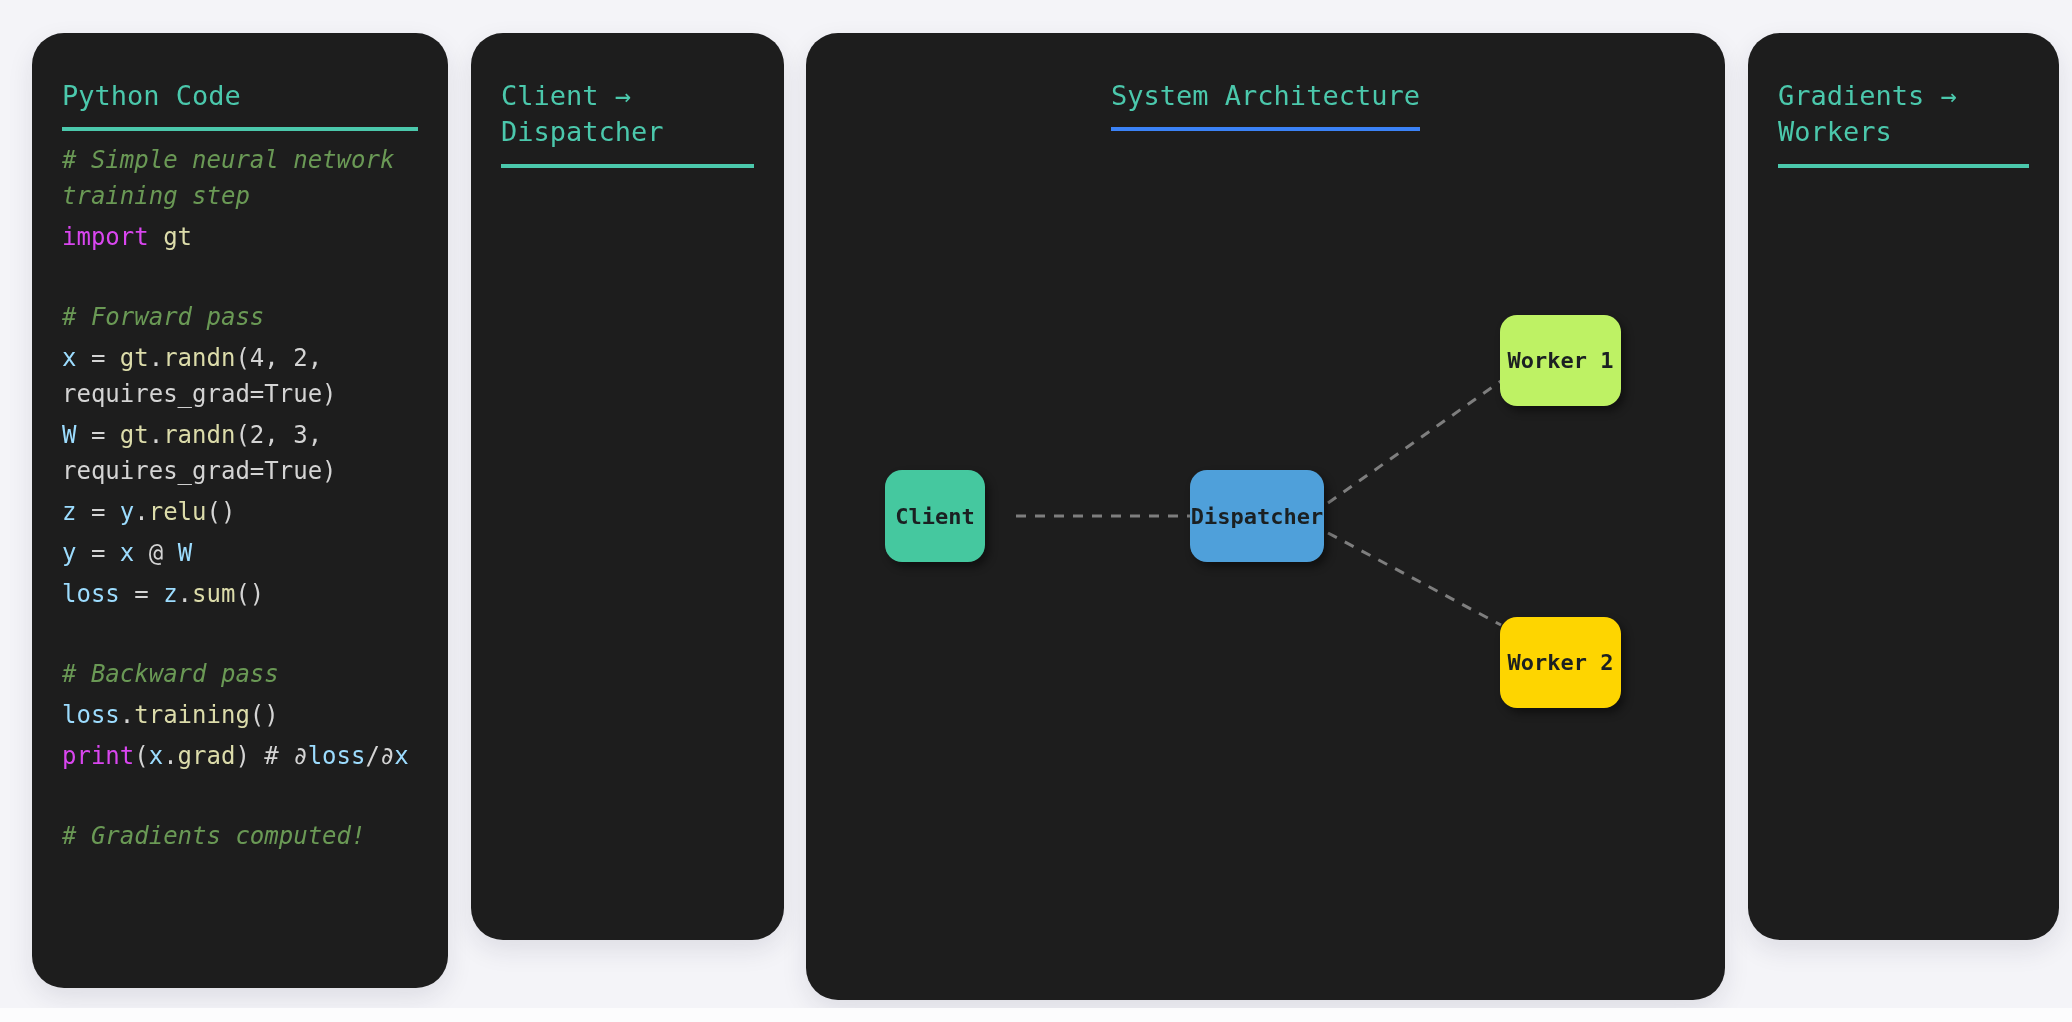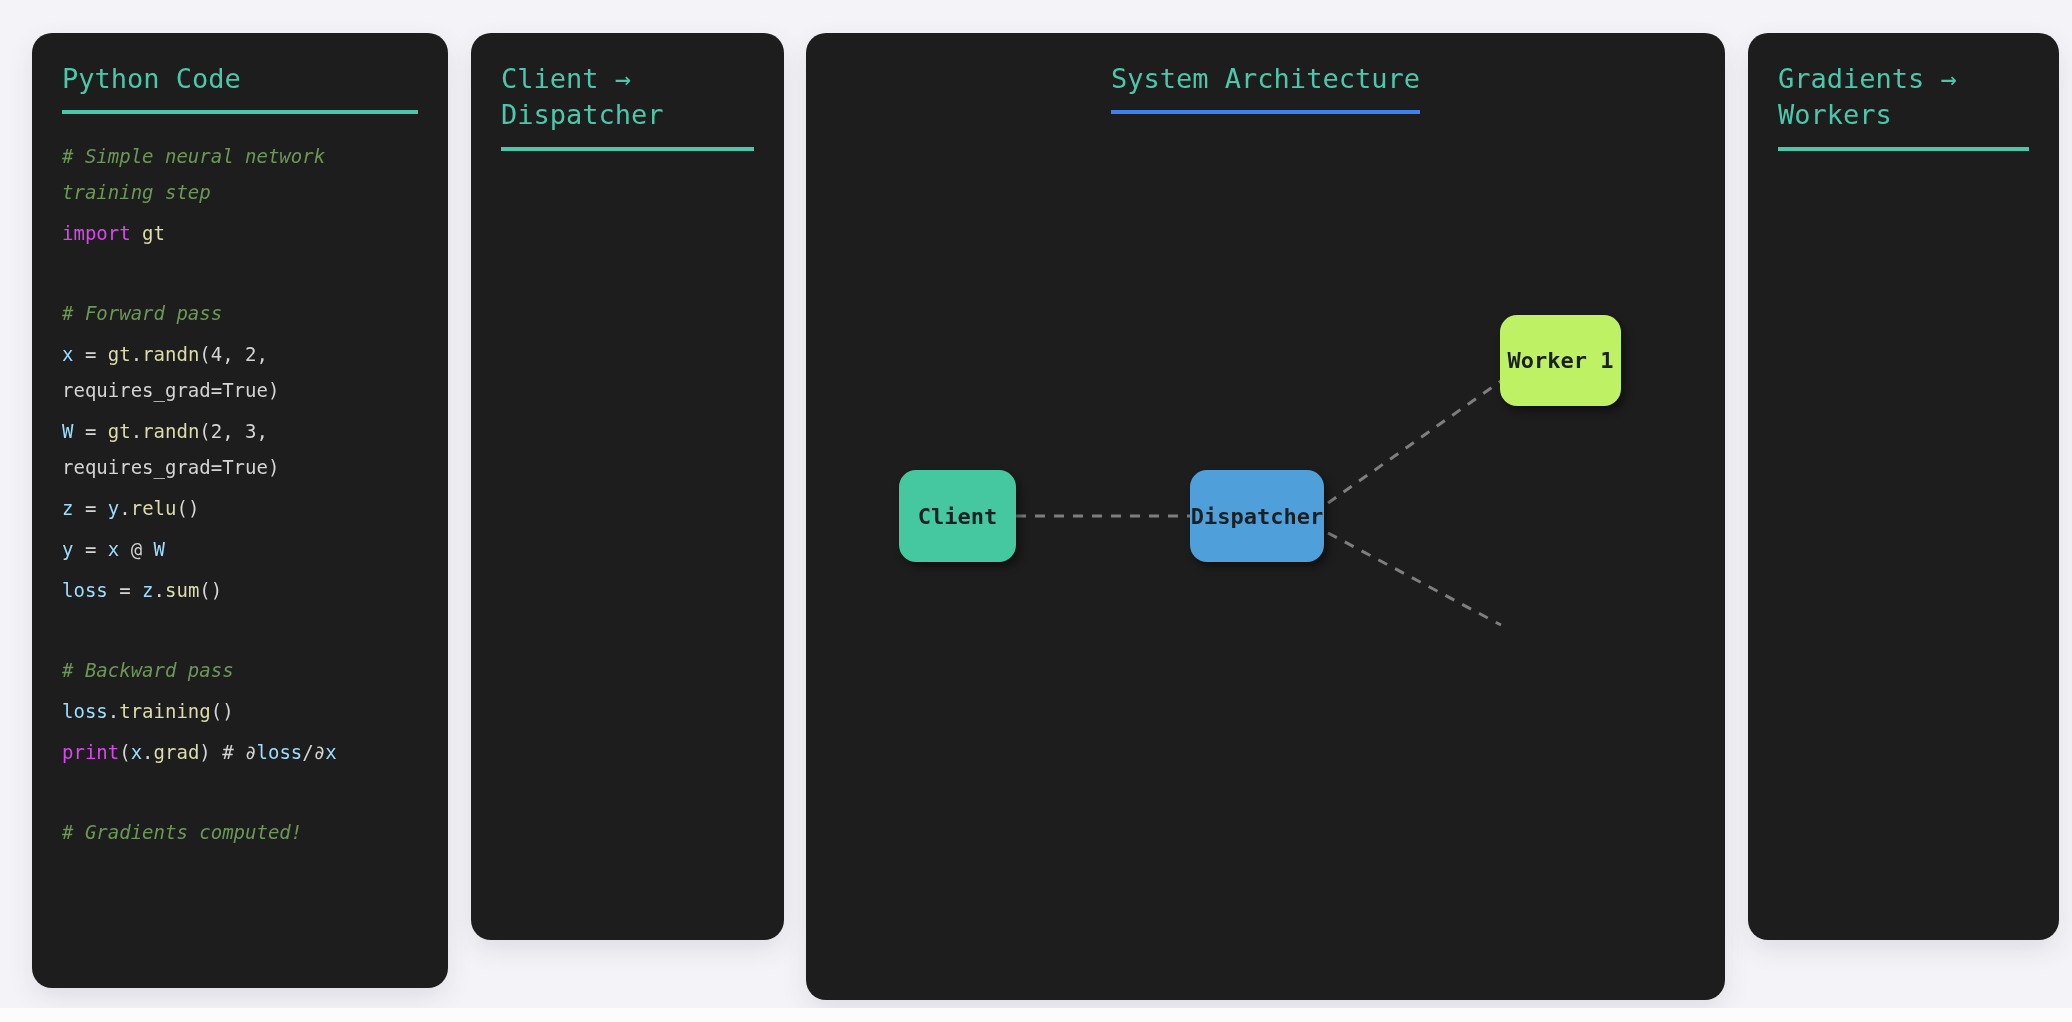--- a/index.html
+++ b/index.html
@@ -2,37 +2,37 @@
 <html><head>
 <meta charset="utf-8">
 <style>
   html,body{margin:0;padding:0;}
   body{
     width:2072px;height:1022px;position:relative;overflow:hidden;
     background:#F4F4F8;
     font-family:"DejaVu Sans Mono","Liberation Mono",monospace;
   }
   .panel{
-    position:absolute;top:33px;background:#1D1D1D;border-radius:20px;
+    position:absolute;top:33px;background:#1D1D1D;border-radius:32px;
     box-shadow:0 10px 26px rgba(25,25,60,0.10);
-    padding:28px 30px;box-sizing:border-box;color:#D4D4D4;
+    padding:45px 30px;box-sizing:border-box;color:#D4D4D4;
   }
   .panel-title{
     margin:0;color:#4BC8AC;font-size:27px;font-weight:500;line-height:1.35;
     padding-bottom:13px;border-bottom:4px solid #4BC8AC;letter-spacing:0px;
   }
   .title-wrap-center{text-align:center;}
   .title-wrap-center .panel-title{display:inline-block;border-bottom:4px solid #3b82f6;text-align:right;}
   
   #panel-code{left:32px;width:416px;height:955px;}
   #panel-client-dispatcher{left:471px;width:313px;height:907px;}
   #panel-architecture{left:806px;width:919px;height:967px;}
   #panel-dispatcher-workers{left:1748px;width:311px;height:907px;}
   
-  .code-block{margin-top:24px;font-size:19px;line-height:36px;}
+  .code-block{margin-top:11px;font-size:24px;line-height:36px;}
   .code-line{margin:0 0 5px 0;white-space:normal;word-break:normal;}
   .code-line.gap{margin-top:44px;}
   .tok-c{color:#6A9955;font-style:italic;}
   .tok-k{color:#d946ef;}
   .tok-v{color:#9CDCFE;}
   .tok-f{color:#DCDCAA;}
   .tok-p{color:#D4D4D4;}
   
   .diagram{position:absolute;left:0;top:0;width:919px;height:967px;}
   .edges-svg{position:absolute;left:0;top:0;width:919px;height:967px;}
@@ -72,23 +72,24 @@
 <section class="panel" id="panel-architecture">
   <div class="title-wrap-center">
     <h2 class="panel-title">System Architecture</h2>
   </div>
   <div class="diagram">
     <svg class="edges-svg" viewBox="0 0 919 967" xmlns="http://www.w3.org/2000/svg">
         <line x1="210" y1="483" x2="384" y2="483" class="edge" style="stroke: rgb(126, 126, 126);"></line>
         <line x1="522" y1="470" x2="695" y2="348" class="edge" style="stroke: rgb(126, 126, 126);"></line>
         <line x1="522" y1="500" x2="695" y2="592" class="edge" style="stroke: rgb(126, 126, 126);"></line>
       </svg>
-  <div class="node" style="left: 93px; top: 437px; width: 117px; height: 92px; background: rgb(69, 200, 159);">Client</div>
+  <div class="node" style="left: 79px; top: 437px; width: 100px; height: 92px; background: rgb(69, 200, 159);">Client</div>
       <div class="node" style="left: 384px; top: 437px; width: 134px; height: 92px; background: rgb(79, 160, 218);">Dispatcher</div>
       <div class="node" style="left: 694px; top: 282px; width: 121px; height: 91px; background: #bef264;">Worker 1</div>
+      <div class="node" style="left: 694px; top: 584px; width: 121px; height: 91px; background: rgb(254, 213, 0);">Worker 2</div>
     </div>
 </section>
 
 <section class="panel" id="panel-dispatcher-workers">
   <h2 class="panel-title">Gradients → Workers</h2>
 </section>
 
 <div class="bottom-strip"></div>
 
 </body></html>

